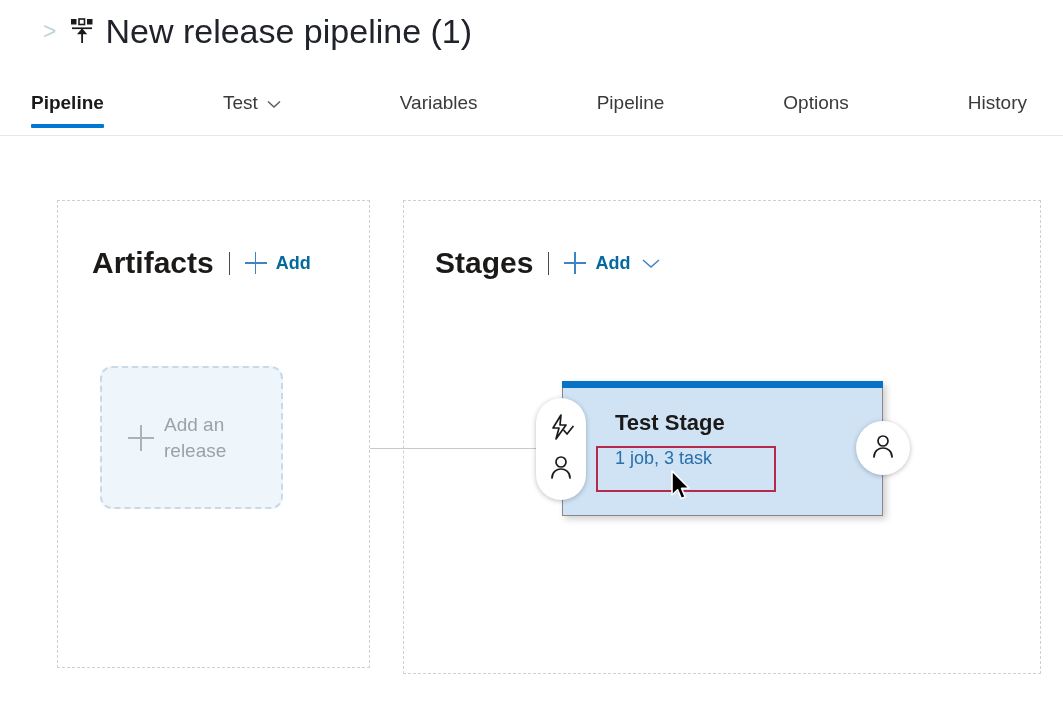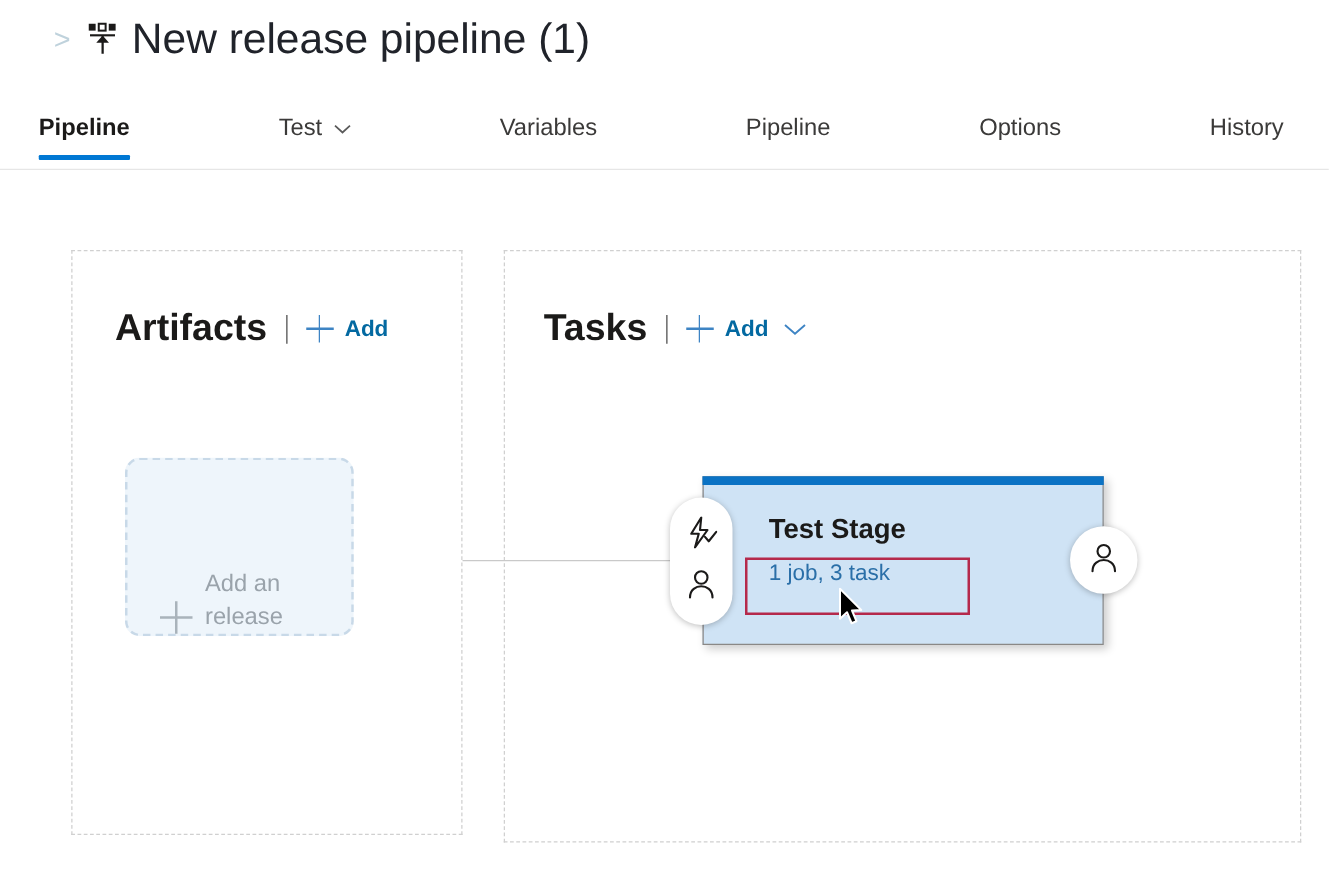--- a/index.html
+++ b/index.html
@@ -171,21 +171,21 @@
     position: absolute;
     left: 100px;
     top: 230px;
     width: 183px;
     height: 143px;
     border: 2px dashed #c8d9e8;
     border-radius: 12px;
     background: #eef5fb;
     box-sizing: border-box;
     display: flex;
-    align-items: flex-end;
+    align-items: center;
     cursor: pointer;
   }
   .aa-plus {
     position: relative;
     width: 26px;
     height: 26px;
     margin-left: 26px;
     margin-right: 10px;
     flex: none;
   }
@@ -360,21 +360,21 @@
   <div class="panel-header" id="artifacts-header">
     <span class="panel-title">Artifacts</span>
     <span class="hdr-divider"></span>
     <span class="add-link">
       <span class="plus-glyph"></span>
       <span>Add</span>
     </span>
   </div>
 
   <div class="panel-header" id="stages-header">
-    <span class="panel-title">Tasks</span>
+    <span class="panel-title">Stages</span>
     <span class="hdr-divider"></span>
     <span class="add-link">
       <span class="plus-glyph"></span>
       <span>Add</span>
       <span class="add-chevron">
         <svg width="20" height="11" viewBox="0 0 20 11">
           <path d="M2 2 L10 9 L18 2" fill="none" stroke="#3e84c4" stroke-width="1.5"></path>
         </svg>
       </span>
     </span>

